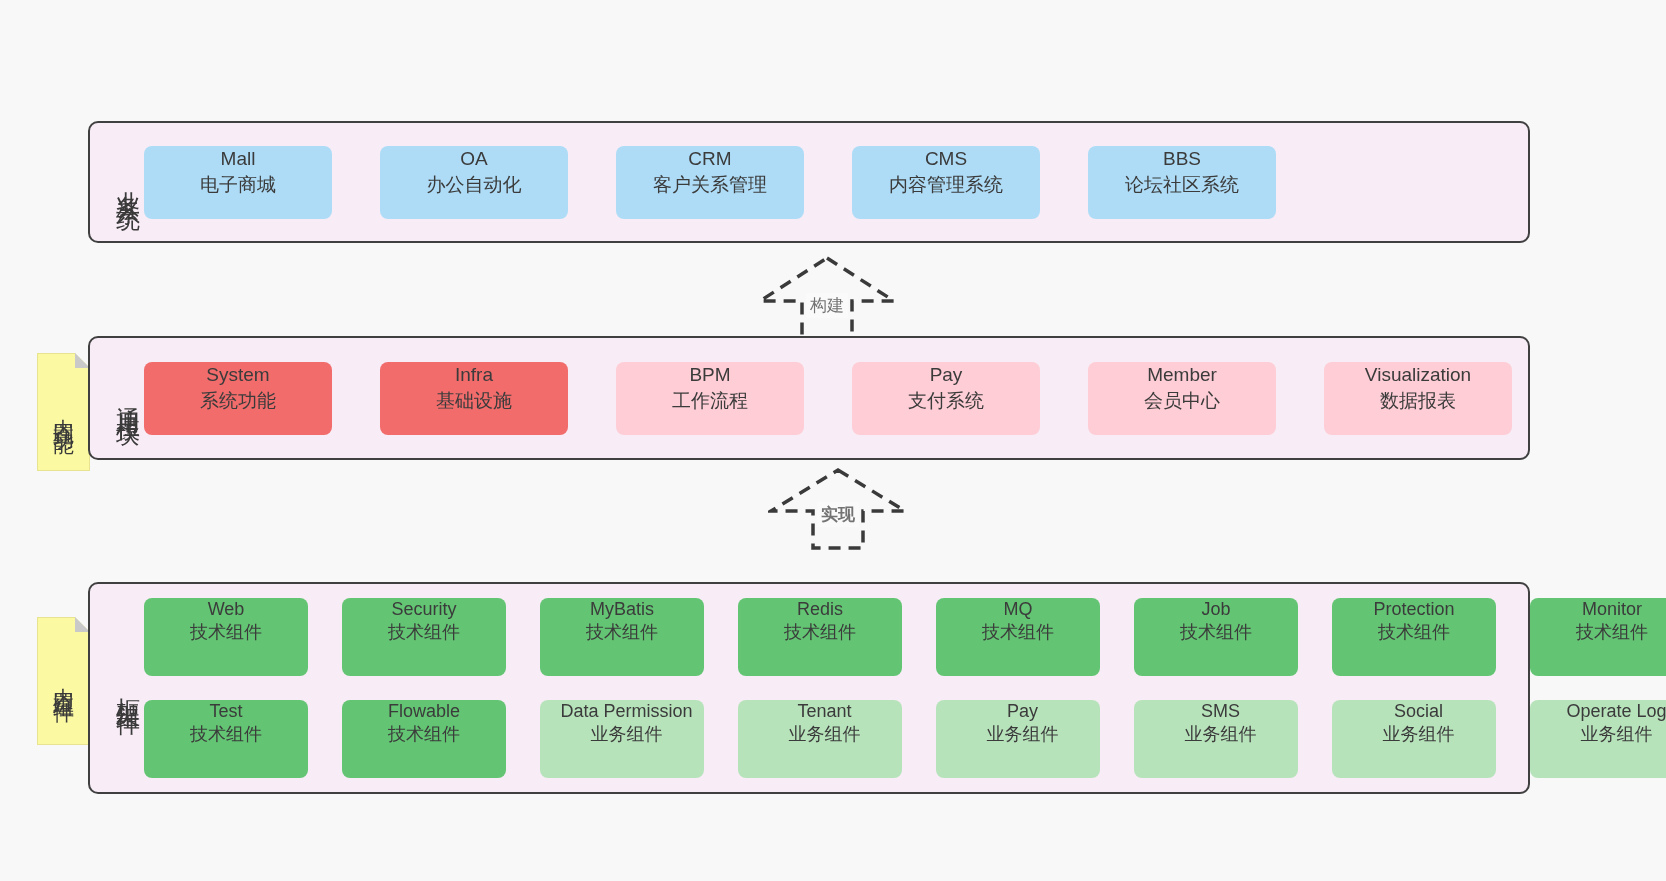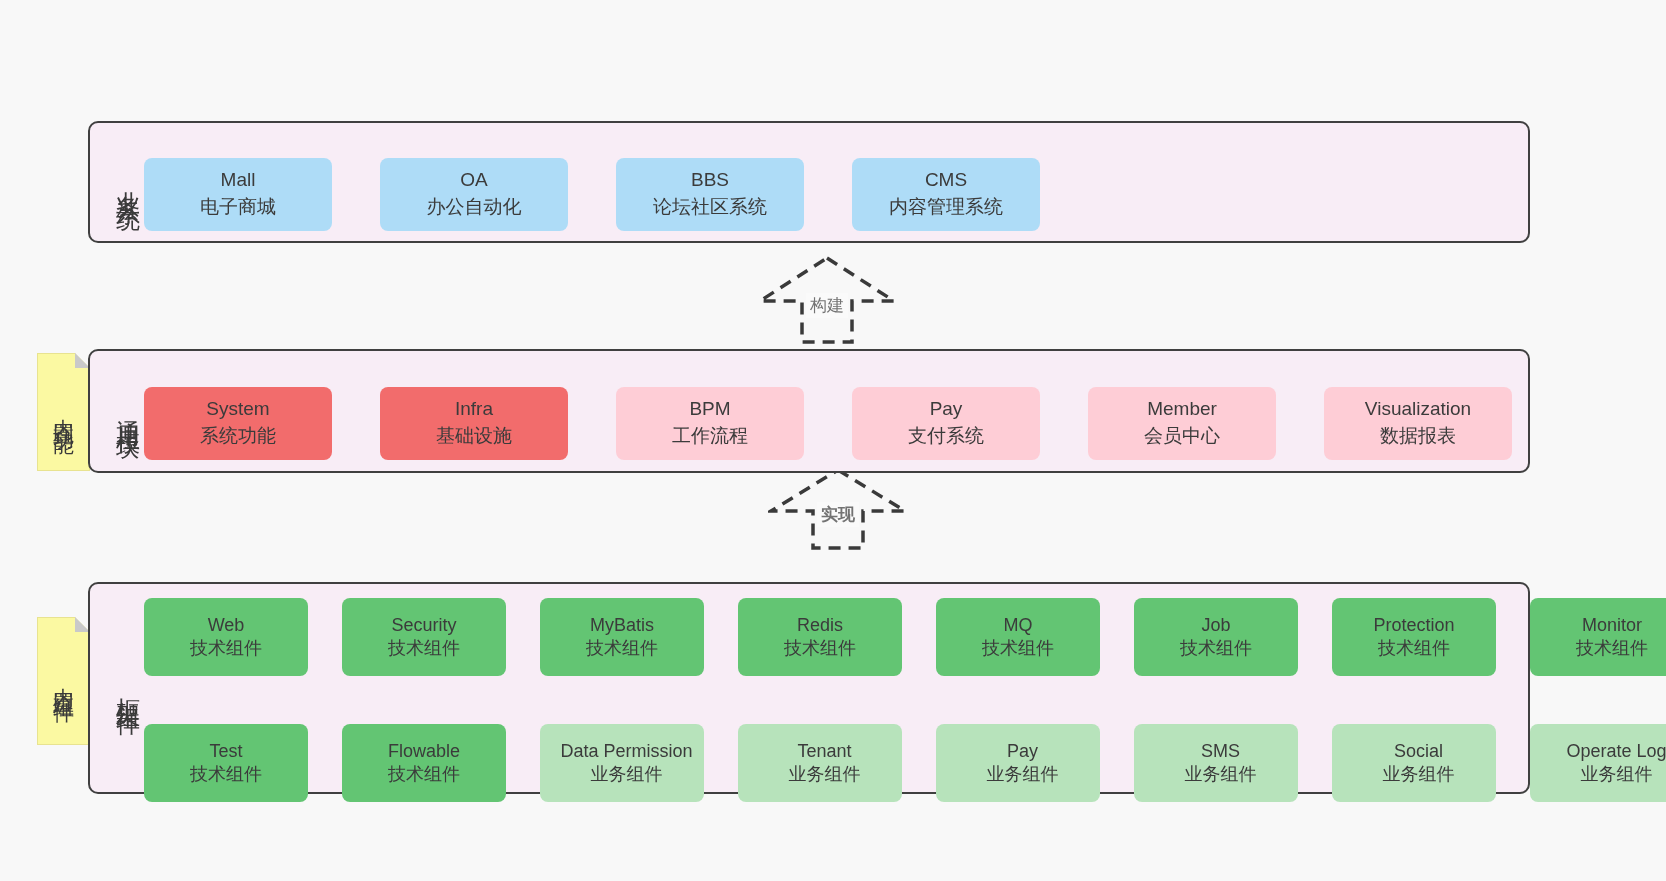--- a/index.html
+++ b/index.html
@@ -46,26 +46,24 @@
     flex:1 1 auto;
   }
   .rows-col .boxes-row { gap:34px; }
   .mbox {
     width:188px;
     height:73px;
     border-radius:8px;
     display:flex;
     flex-direction:column;
     align-items:center;
-    justify-content:center;
     text-align:center;
     font-size:19px;
     line-height:1.4;
     flex:0 0 auto;
-    margin-top:24px;
   }
   .mbox.small {
     width:164px;
     height:78px;
     font-size:18px;
     line-height:1.3;
   }
   .blue        { background:#aedcf7; }
   .red         { background:#f26c6c; }
   .pink        { background:#fecdd6; }
@@ -121,44 +119,48 @@
   <div class="boxes-row">
     <div class="mbox blue">
       <span>Mall</span>
       <span>电子商城</span>
     </div>
     <div class="mbox blue">
       <span>OA</span>
       <span>办公自动化</span>
     </div>
     <div class="mbox blue">
+      <span>CRM</span>
+      <span>客户关系管理</span>
+    </div>
+    <div class="mbox blue">
+      <span>CMS</span>
+      <span>内容管理系统</span>
+    </div>
+    <div class="mbox blue">
       <span>BBS</span>
       <span>论坛社区系统</span>
-    </div>
-    <div class="mbox blue">
-      <span>CMS</span>
-      <span>内容管理系统</span>
     </div>
   </div>
 </div>
 
 <div class="arrow-wrap" style="left:757px;top:255px;width:140px;height:90px;">
   <svg width="140" height="90" viewBox="0 0 140 90">
     <polygon points="70,3 137,46 95,46 95,87 45,87 45,46 3,46" fill="none" stroke="#3a3a3a" stroke-width="3.5" stroke-dasharray="12 8"></polygon>
   </svg>
   <div class="arrow-label">构建</div>
 </div>
 
 <div class="sticky-note" style="top:353px;height:118px;">
   <div class="note-cut"></div>
   <div class="note-fold"></div>
   <div class="note-text">内置功能</div>
 </div>
 
-<div class="layer" style="top:349px;height:124px;">
+<div class="layer" style="top:336px;height:124px;">
   <div class="layer-label">通用模块</div>
   <div class="boxes-row">
     <div class="mbox red">
       <span>System</span>
       <span>系统功能</span>
     </div>
     <div class="mbox red">
       <span>Infra</span>
       <span>基础设施</span>
     </div>

